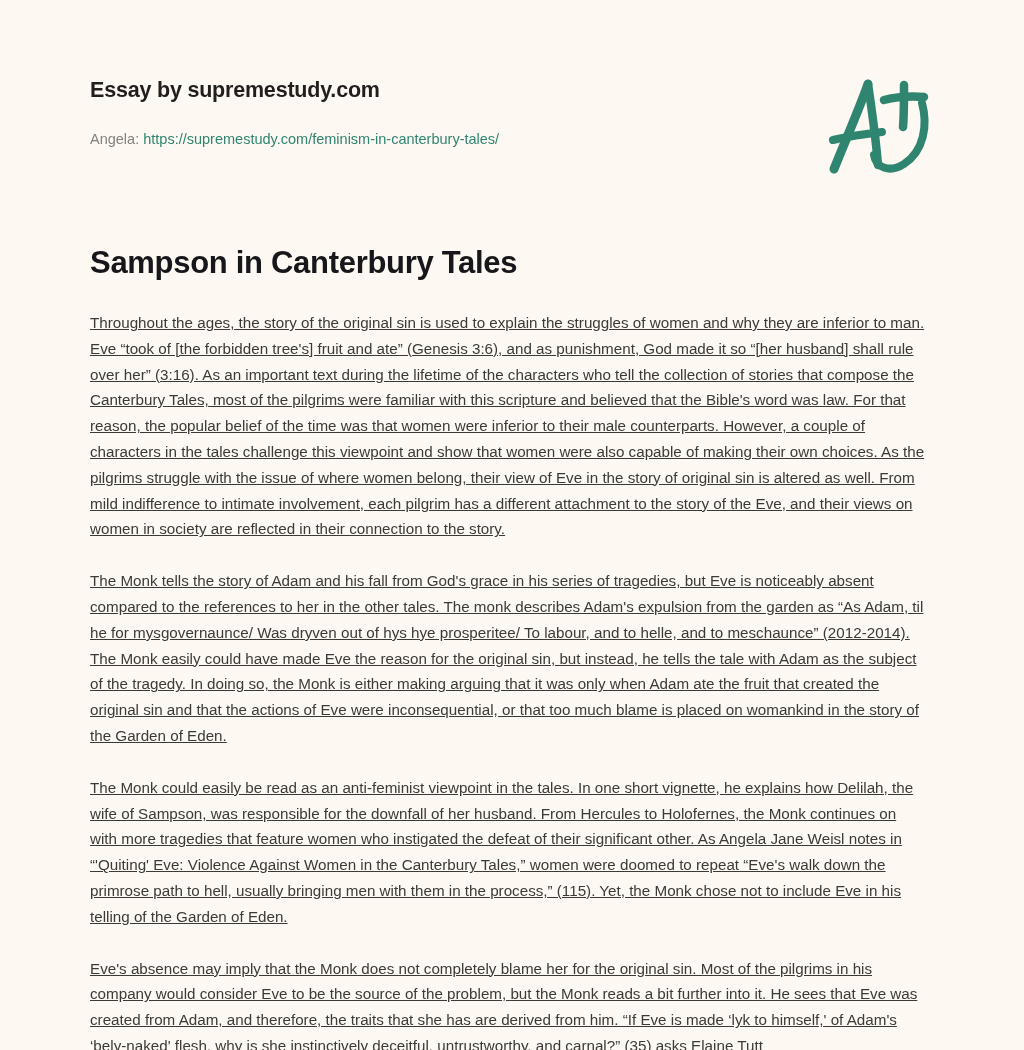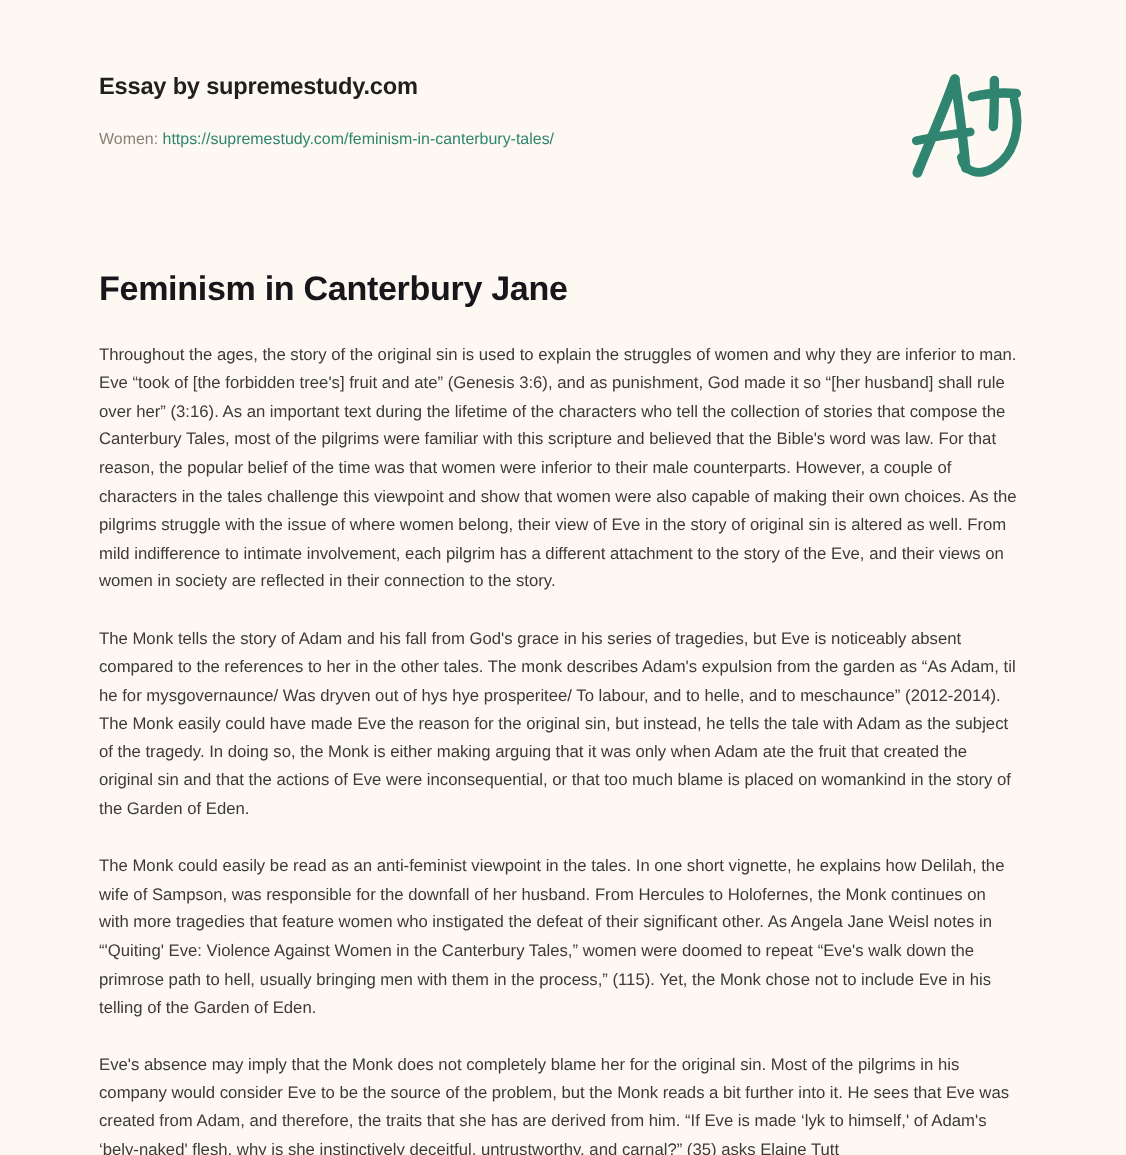--- a/index.html
+++ b/index.html
@@ -20,21 +20,21 @@
     width: 1024px;
     height: 1050px;
     background: #fdf8f2;
     box-sizing: border-box;
   }
 
   
   .header {
     position: absolute;
     left: 0;
-    top: 0;
+    top: 12px;
     width: 1024px;
     height: 190px;
   }
 
   .byline {
     position: absolute;
     left: 90px;
     top: 66px;
     font-size: 21.5px;
     font-weight: bold;
@@ -94,36 +94,37 @@
   .article-body {
     margin-top: 27px;
   }
 
   .para {
     margin: 0 12px 26px 0;
     font-size: 15.2px;
     line-height: 25.8px;
     color: #3d3a36;
     text-align: left;
+    text-decoration: underline;
   }
   .para:last-child {
     margin-bottom: 0;
   }
 </style>
 </head>
 <body>
 
 <div class="page">
 
   <div class="header">
 
     <div class="byline">Essay by supremestudy.com</div>
 
     <div class="source-line">
-      <span class="source-label">Women:</span>
+      <span class="source-label">Angela:</span>
       <a class="source-url" href="#">https://supremestudy.com/feminism-in-canterbury-tales/</a>
     </div>
 
     <div class="logo">
       <svg viewBox="0 0 130 118" xmlns="http://www.w3.org/2000/svg">
         <g fill="none" stroke="#2f8570" stroke-linecap="round" stroke-linejoin="round">
 
           <path d="M56 15 C48 38, 34 70, 22 100" stroke-width="9"></path>
 
           <path d="M56 15 C60 42, 64 72, 66 96" stroke-width="8.5"></path>
@@ -135,21 +136,21 @@
           <path d="M72 31 C84 28, 99 27, 112 28" stroke-width="8.5"></path>
 
           <path d="M110 34 C116 56, 112 82, 92 95 C78 104, 64 99, 62 86" stroke-width="8"></path>
         </g>
       </svg>
     </div>
 
   </div>
 
   <div class="article">
-    <h1 class="article-title">Feminism in Canterbury Jane</h1>
+    <h1 class="article-title">Sampson in Canterbury Tales</h1>
 
     <div class="article-body">
       <p class="para">Throughout the ages, the story of the original sin is used to explain the struggles of women and why they are inferior to man. Eve “took of [the forbidden tree's] fruit and ate” (Genesis 3:6), and as punishment, God made it so “[her husband] shall rule over her” (3:16). As an important text during the lifetime of the characters who tell the collection of stories that compose the Canterbury Tales, most of the pilgrims were familiar with this scripture and believed that the Bible's word was law. For that reason, the popular belief of the time was that women were inferior to their male counterparts. However, a couple of characters in the tales challenge this viewpoint and show that women were also capable of making their own choices. As the pilgrims struggle with the issue of where women belong, their view of Eve in the story of original sin is altered as well. From mild indifference to intimate involvement, each pilgrim has a different attachment to the story of the Eve, and their views on women in society are reflected in their connection to the story.</p>
       <p class="para">The Monk tells the story of Adam and his fall from God's grace in his series of tragedies, but Eve is noticeably absent compared to the references to her in the other tales. The monk describes Adam's expulsion from the garden as “As Adam, til he for mysgovernaunce/ Was dryven out of hys hye prosperitee/ To labour, and to helle, and to meschaunce” (2012-2014). The Monk easily could have made Eve the reason for the original sin, but instead, he tells the tale with Adam as the subject of the tragedy. In doing so, the Monk is either making arguing that it was only when Adam ate the fruit that created the original sin and that the actions of Eve were inconsequential, or that too much blame is placed on womankind in the story of the Garden of Eden.</p>
       <p class="para">The Monk could easily be read as an anti-feminist viewpoint in the tales. In one short vignette, he explains how Delilah, the wife of Sampson, was responsible for the downfall of her husband. From Hercules to Holofernes, the Monk continues on with more tragedies that feature women who instigated the defeat of their significant other. As Angela Jane Weisl notes in “'Quiting' Eve: Violence Against Women in the Canterbury Tales,” women were doomed to repeat “Eve's walk down the primrose path to hell, usually bringing men with them in the process,” (115). Yet, the Monk chose not to include Eve in his telling of the Garden of Eden.</p>
       <p class="para">Eve's absence may imply that the Monk does not completely blame her for the original sin. Most of the pilgrims in his company would consider Eve to be the source of the problem, but the Monk reads a bit further into it. He sees that Eve was created from Adam, and therefore, the traits that she has are derived from him. “If Eve is made ‘lyk to himself,' of Adam's ‘bely-naked' flesh, why is she instinctively deceitful, untrustworthy, and carnal?” (35) asks Elaine Tutt</p>
     </div>
   </div>
 
 </div>

